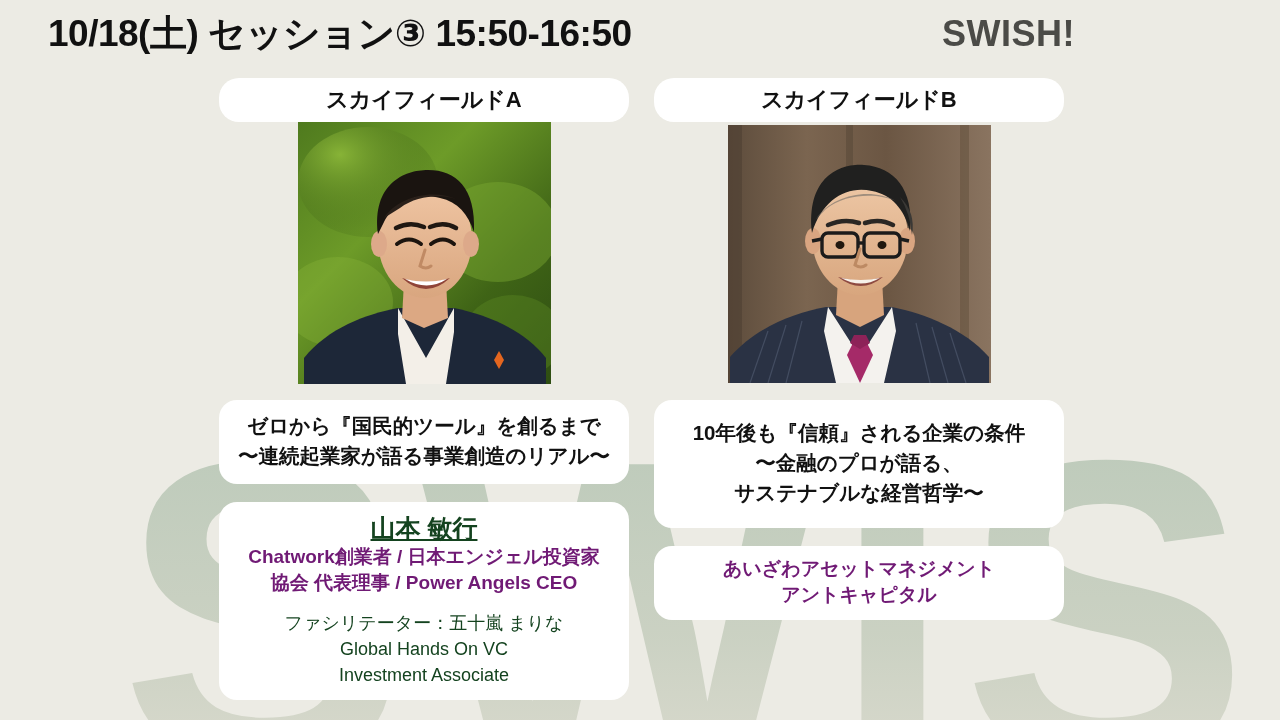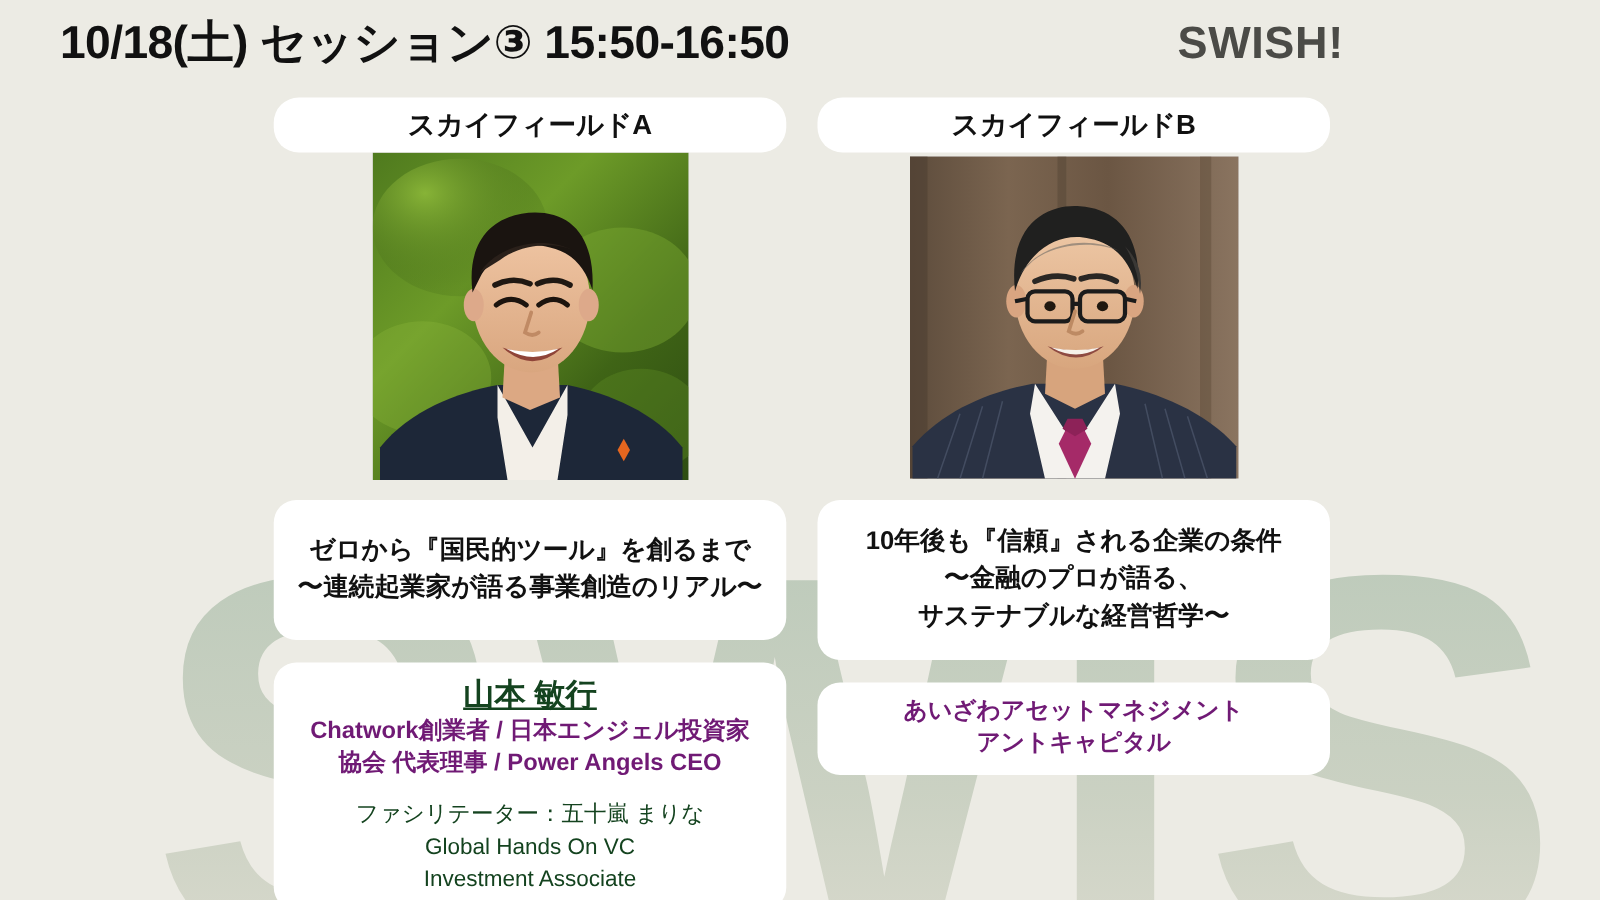--- a/index.html
+++ b/index.html
@@ -142,21 +142,21 @@
     margin-top: 14px;
     font-size: 18px;
     font-weight: normal;
     color: #14431F;
     line-height: 26px;
     white-space: pre-line;
   }
 
   
   .left .photo-wrap   { margin-top: 0px; }
-  .left .title-card   { margin-top: 16px; height: 112px; }
+  .left .title-card   { margin-top: 16px; height: 84px; }
   .left .speaker-card { margin-top: 18px; }
   .right .photo-wrap  { margin-top: 3px; }
   .right .title-card  { margin-top: 17px; height: 128px; }
   .right .speaker-card{ margin-top: 18px; }
 </style>
 </head>
 <body>
 
 <div class="slide">
 

